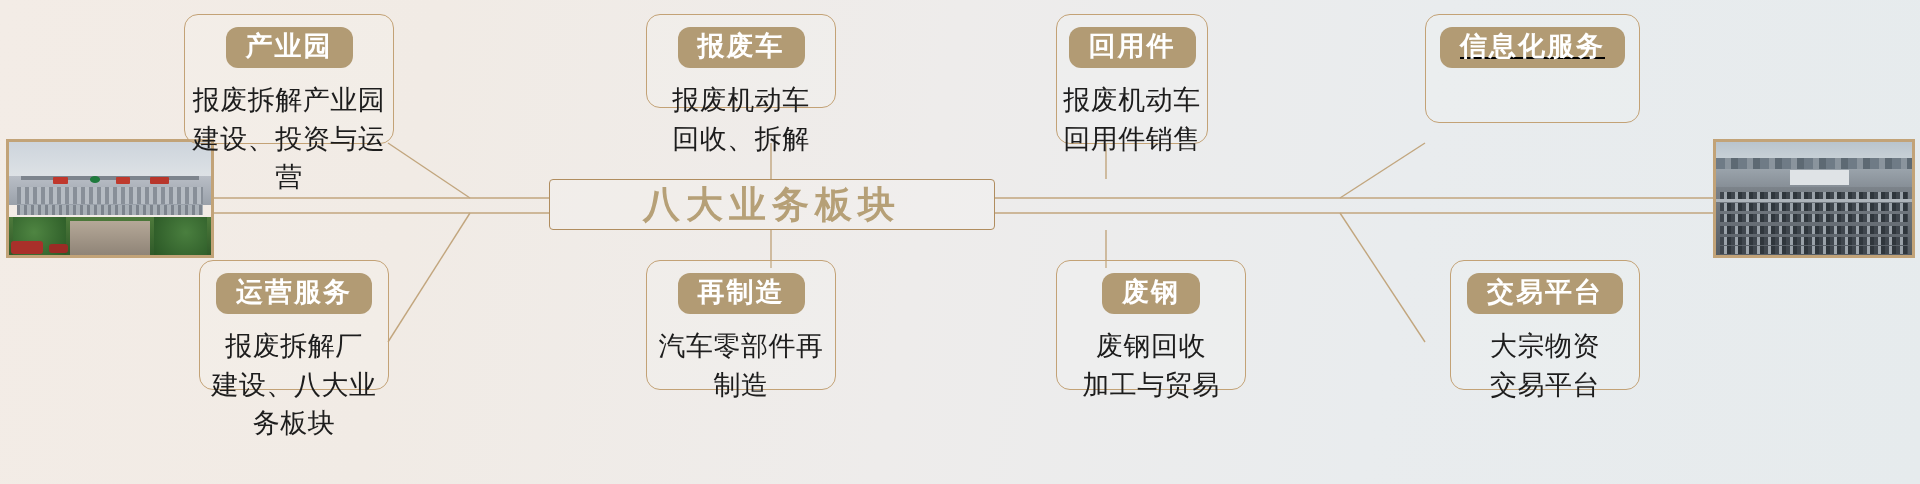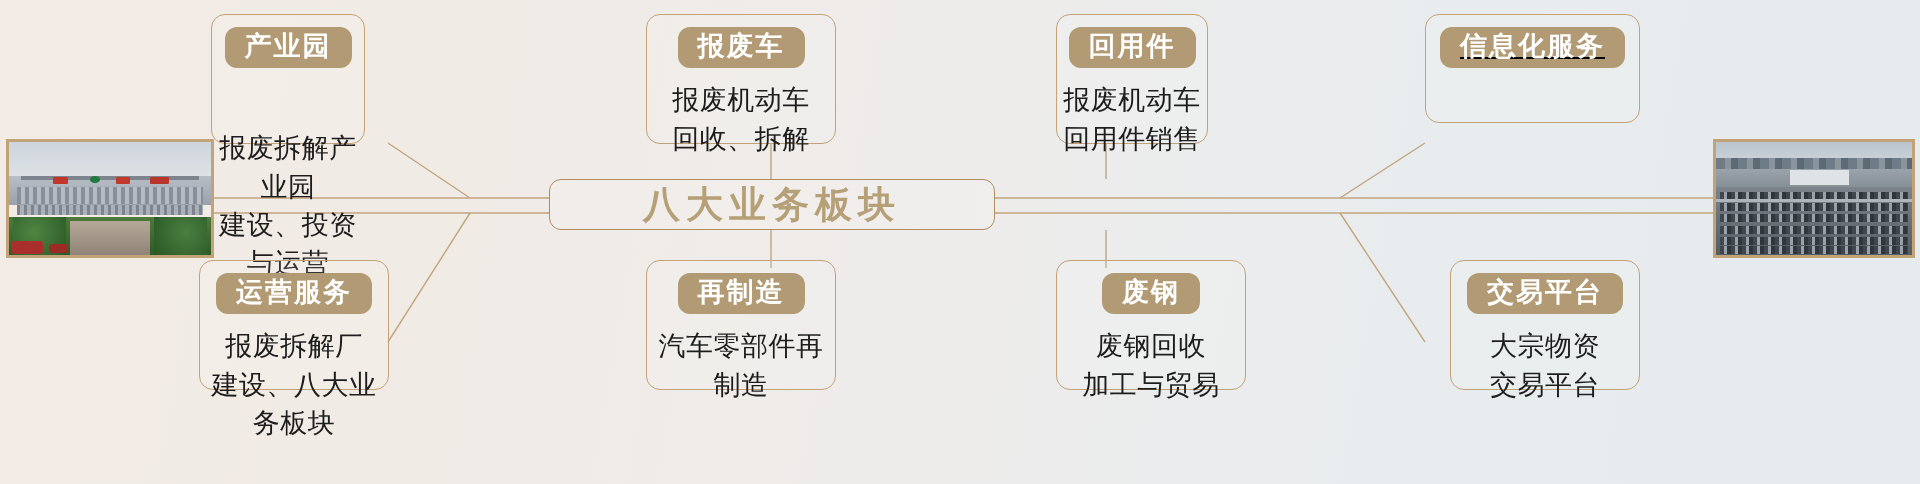--- a/index.html
+++ b/index.html
@@ -60,21 +60,21 @@
 
   
   #center-node {
     position: absolute;
     left: 549px;
     top: 179px;
     width: 446px;
     height: 51px;
     box-sizing: border-box;
     border: 1.8px solid #b08d5f;
-    border-radius: 12px;
+    border-radius: 4px;
     background: rgba(255,255,255,0.12);
     display: flex;
     align-items: center;
     justify-content: center;
   }
   #center-title {
     color: #b6a077;
     font-size: 37px;
     font-weight: 700;
     letter-spacing: 6px;
@@ -197,27 +197,27 @@
     <div class="pr-row" id="pr-r3"></div>
     <div class="pr-row" id="pr-r4"></div>
     <div class="pr-row" id="pr-r5"></div>
     <div class="pr-row" id="pr-r6"></div>
   </div>
 
   <div id="center-node">
     <span id="center-title">八大业务板块</span>
   </div>
 
-  <div class="card" style="left:211px; top:14px; width:154px; height:130px;gap:48px;">
+  <div class="card" style="left:184px; top:14px; width:210px; height:130px;">
     <span class="pill">产业园</span>
     <span class="desc">报废拆解产业园
 建设、投资与运营</span>
   </div>
 
-  <div class="card" style="left:646px; top:14px; width:190px; height:130px;">
+  <div class="card" style="left:646px; top:14px; width:190px; height:94px;">
     <span class="pill">报废车</span>
     <span class="desc">报废机动车
 回收、拆解</span>
   </div>
 
   <div class="card" style="left:1056px; top:14px; width:152px; height:130px;">
     <span class="pill">回用件</span>
     <span class="desc">报废机动车
 回用件销售</span>
   </div>

